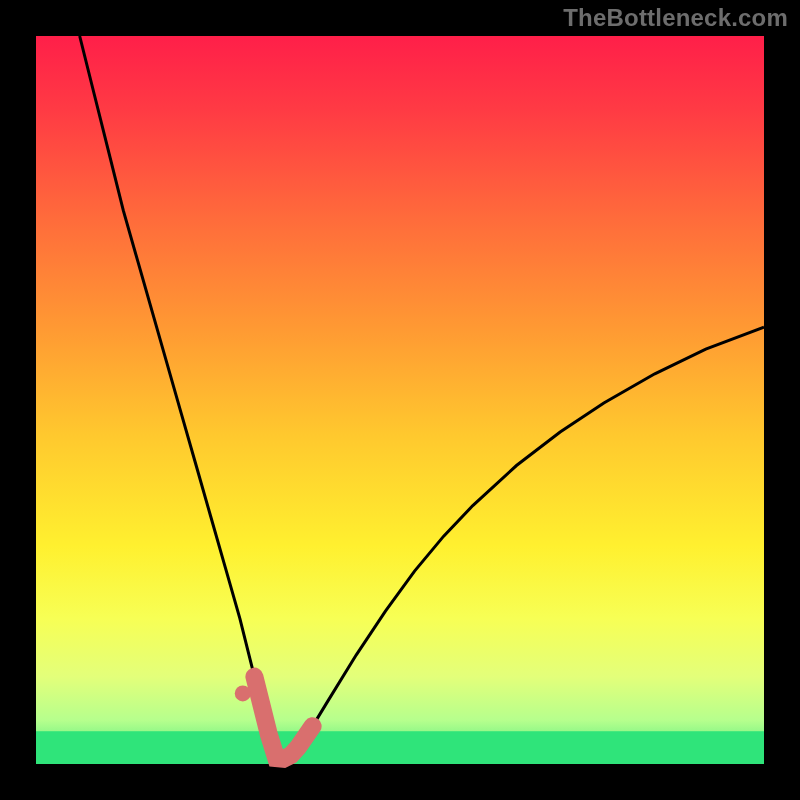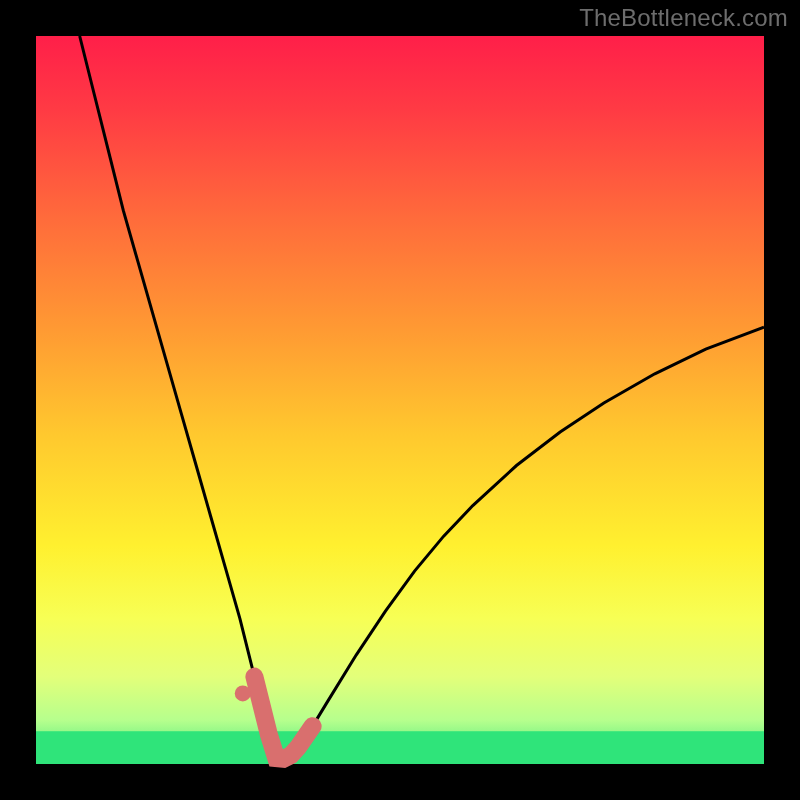--- a/index.html
+++ b/index.html
@@ -17,21 +17,21 @@
     width: 800px;
     height: 800px;
     background: #000;
   }
   .watermark {
     position: absolute;
     top: 4px;
     right: 12px;
     color: #6d6d6d;
     font-size: 24px;
-    font-weight: 400;
+    font-weight: 700;
     letter-spacing: 0.2px;
     z-index: 10;
     user-select: none;
   }
   svg {
     position: absolute;
     left: 0; top: 0;
   }
 </style>
 </head>

